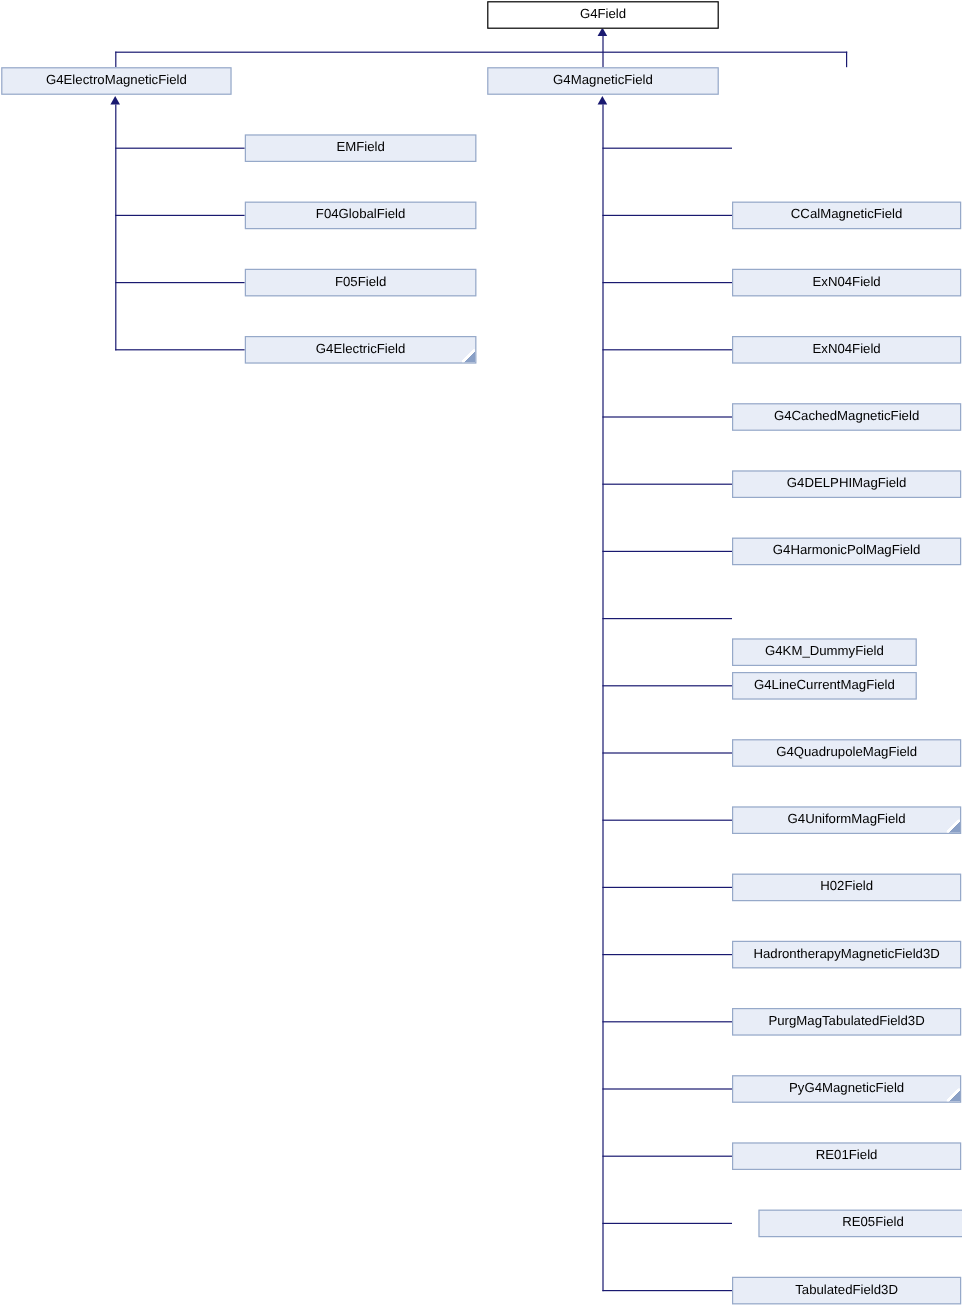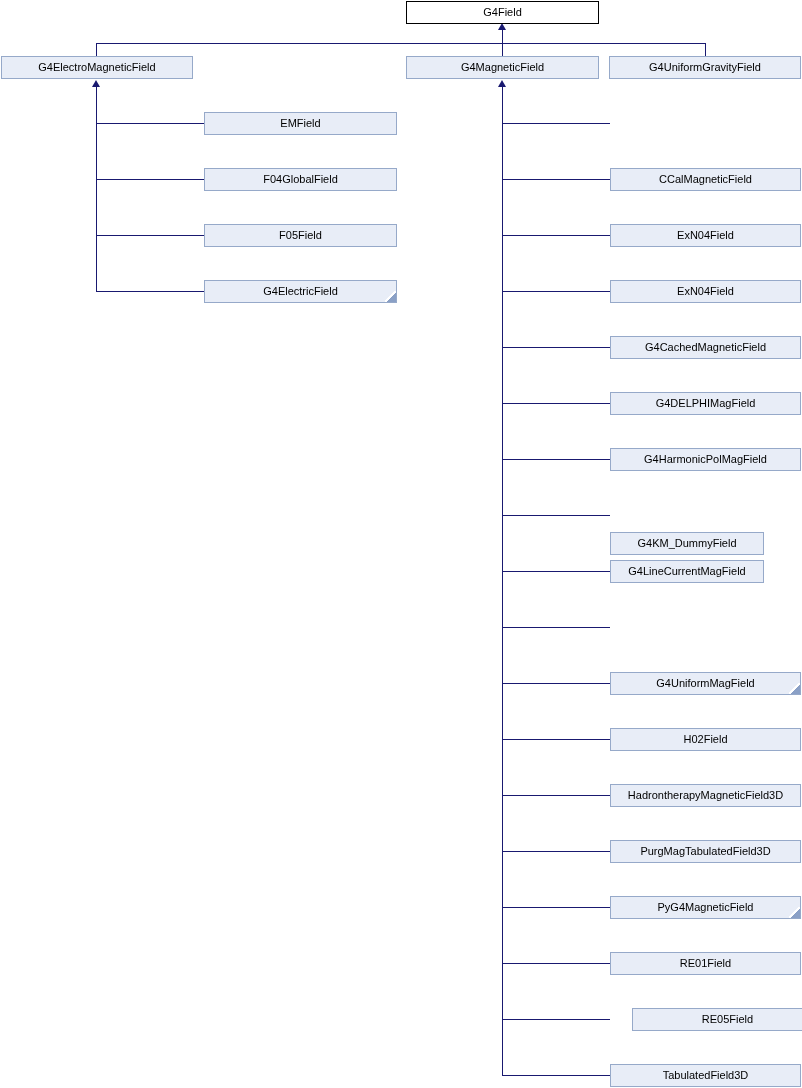--- a/index.html
+++ b/index.html
@@ -93,38 +93,38 @@
   <div class="h-edge" style="left:502px;top:851px;width:108px;"></div>
   <div class="h-edge" style="left:502px;top:907px;width:108px;"></div>
   <div class="h-edge" style="left:502px;top:963px;width:108px;"></div>
   <div class="h-edge" style="left:502px;top:1019px;width:108px;"></div>
   <div class="h-edge" style="left:502px;top:1075px;width:108px;"></div>
 
   <div class="node root" style="left:406px;top:1px;width:193px;">G4Field</div>
 
   <div class="node" style="left:1px;top:56px;width:192px;text-align:center;">G4ElectroMagneticField</div>
   <div class="node" style="left:406px;top:56px;width:193px;">G4MagneticField</div>
-  <div class="node" style="left:609px;top:56px;width:192px;">G4UniformGravityField</div>
 
   <div class="node" style="left:204px;top:112px;width:193px;">EMField</div>
   <div class="node" style="left:204px;top:168px;width:193px;">F04GlobalField</div>
   <div class="node" style="left:204px;top:224px;width:193px;">F05Field</div>
   <div class="node" style="left:204px;top:280px;width:193px;">
     <span>G4ElectricField</span>
     <span class="fold"></span>
   </div>
 
   <div class="node" style="left:610px;top:168px;width:191px;">CCalMagneticField</div>
   <div class="node" style="left:610px;top:224px;width:191px;">ExN04Field</div>
   <div class="node" style="left:610px;top:280px;width:191px;">ExN04Field</div>
   <div class="node" style="left:610px;top:336px;width:191px;">G4CachedMagneticField</div>
   <div class="node" style="left:610px;top:392px;width:191px;">G4DELPHIMagField</div>
   <div class="node" style="left:610px;top:448px;width:191px;">G4HarmonicPolMagField</div>
   <div class="node" style="left:610px;top:532px;width:154px;">G4KM_DummyField</div>
   <div class="node" style="left:610px;top:560px;width:154px;">G4LineCurrentMagField</div>
+  <div class="node" style="left:610px;top:616px;width:191px;">G4QuadrupoleMagField</div>
   <div class="node" style="left:610px;top:672px;width:191px;">
     <span>G4UniformMagField</span>
     <span class="fold"></span>
   </div>
   <div class="node" style="left:610px;top:728px;width:191px;">H02Field</div>
   <div class="node" style="left:610px;top:784px;width:191px;">HadrontherapyMagneticField3D</div>
   <div class="node" style="left:610px;top:840px;width:191px;">PurgMagTabulatedField3D</div>
   <div class="node" style="left:610px;top:896px;width:191px;">
     <span>PyG4MagneticField</span>
     <span class="fold"></span>

